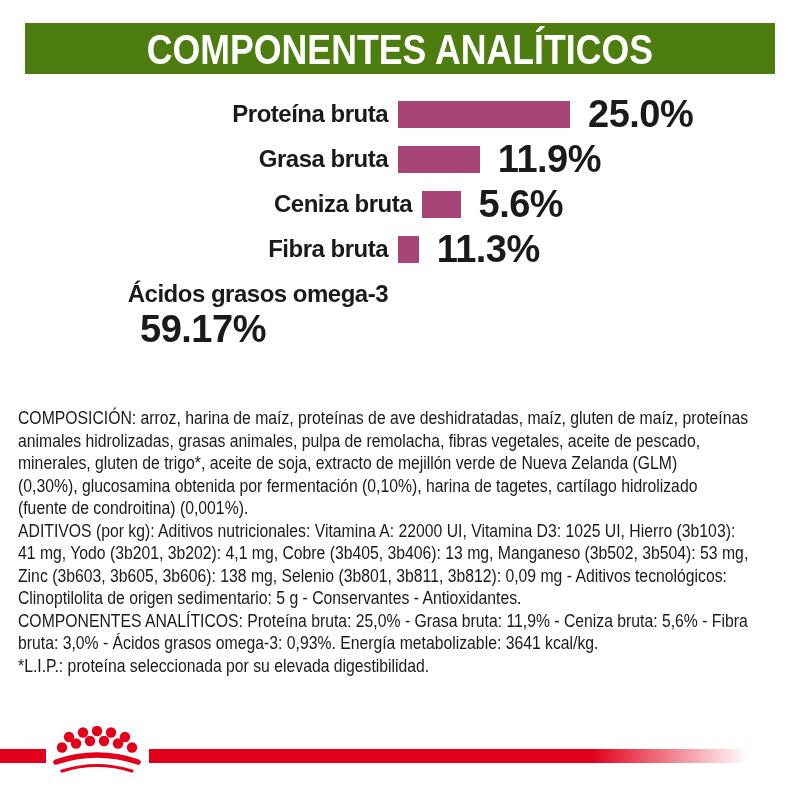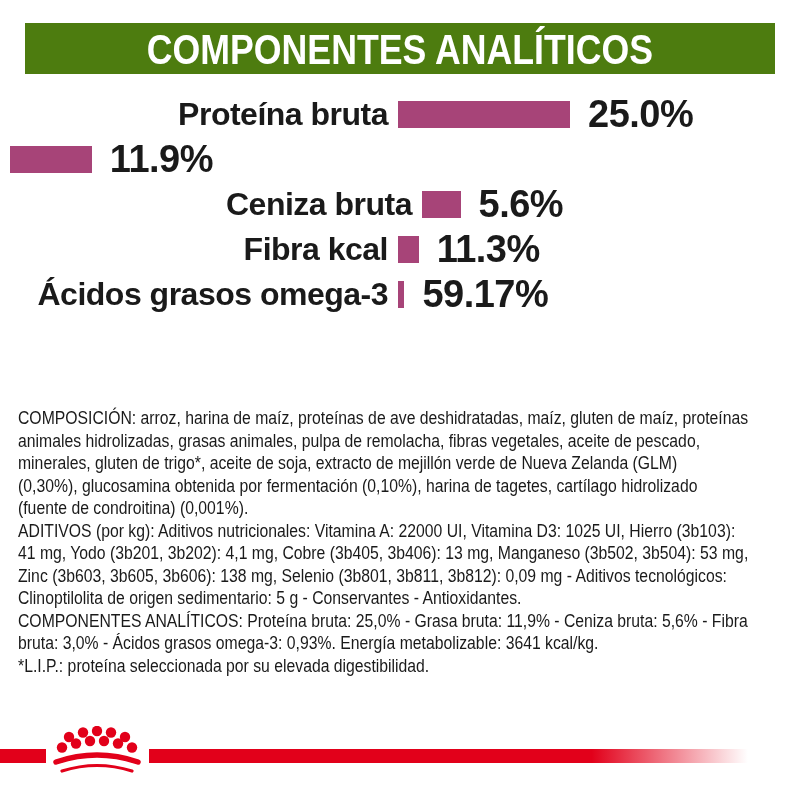--- a/index.html
+++ b/index.html
@@ -39,21 +39,21 @@
     position: absolute;
     left: 0;
     height: 28px;
     display: flex;
     align-items: center;
   }
   .chart-label {
     width: 388px;
     text-align: right;
     font-weight: bold;
-    font-size: 32px;
+    font-size: 24px;
     letter-spacing: -0.5px;
     line-height: 28px;
     white-space: nowrap;
   }
   .chart-bar {
     height: 27px;
     background: #a74478;
     margin-left: 10px;
   }
   .chart-value {
@@ -105,34 +105,35 @@
     <span class="band-title">COMPONENTES ANALÍTICOS</span>
   </div>
 
   <div class="chart" id="chart">
       <div class="chart-row" style="top: 100px;">
         <div class="chart-label">Proteína bruta</div>
         <div class="chart-bar" style="width: 172px; background: rgb(167, 68, 120);"></div>
         <div class="chart-value">25.0%</div>
       </div>
       <div class="chart-row" style="top: 145px;">
+        <div class="chart-label">Grasa bruta</div>
         <div class="chart-bar" style="width: 81.872px; background: rgb(167, 68, 120);"></div>
         <div class="chart-value">11.9%</div>
       </div>
       <div class="chart-row" style="top: 190px; margin-left: 24px;">
         <div class="chart-label">Ceniza bruta</div>
         <div class="chart-bar" style="width: 38.528px; background: rgb(167, 68, 120);"></div>
         <div class="chart-value">5.6%</div>
       </div>
       <div class="chart-row" style="top: 235px;">
-        <div class="chart-label">Fibra kcal</div>
+        <div class="chart-label">Fibra bruta</div>
         <div class="chart-bar" style="width: 20.64px; background: rgb(167, 68, 120);"></div>
         <div class="chart-value">11.3%</div>
       </div>
-      <div class="chart-row" style="top: 280px;">
+      <div class="chart-row" style="top: 280px; flex-direction: column;">
         <div class="chart-label">Ácidos grasos omega-3</div>
         <div class="chart-bar" style="width: 6.4px; background: rgb(167, 68, 120);"></div>
         <div class="chart-value">59.17%</div>
       </div>
     </div>
 
 
   <div class="body-text" id="bodytext">
       <div class="body-line">COMPOSICIÓN: arroz, harina de maíz, proteínas de ave deshidratadas, maíz, gluten de maíz, proteínas</div>
       <div class="body-line">animales hidrolizadas, grasas animales, pulpa de remolacha, fibras vegetales, aceite de pescado,</div>

